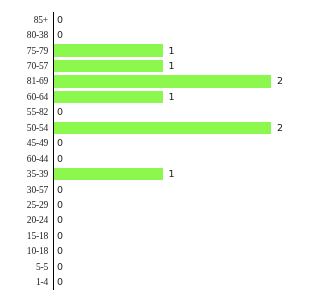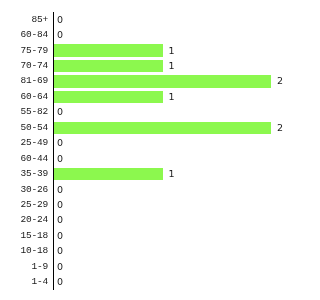--- a/index.html
+++ b/index.html
@@ -43,21 +43,21 @@
     position: relative;
     height: 15.45px;
     width: 300px;
   }
 
   .row-label {
     position: absolute;
     right: 252px; 
     top: 50%;
     transform: translateY(-50%);
-    font-family: Liberation Mono, monospace;
+    font-family: Liberation Serif, serif;
     font-size: 9.5px;
     line-height: 10px;
     color: #1a1a1a;
     white-space: nowrap;
     text-align: right;
     letter-spacing: -0.2px;
   }
 
   .bar-track {
     position: absolute;
@@ -95,34 +95,34 @@
   <div id="axis-line"></div>
 
   <div id="rows">
       <div class="bar-row">
         <div class="row-label">85+</div>
         <div class="bar-track">
           <div class="bar-value" style="left: 3px; color: rgb(26, 26, 26);">0</div>
         </div>
       </div>
       <div class="bar-row">
-        <div class="row-label">60-84</div>
+        <div class="row-label">80-38</div>
         <div class="bar-track">
           <div class="bar-value" style="left: 3px; color: rgb(26, 26, 26);">0</div>
         </div>
       </div>
       <div class="bar-row">
         <div class="row-label">75-79</div>
         <div class="bar-track">
           <div class="bar-fill" style="width: 108.5px; background: rgb(140, 248, 78);"></div>
           <div class="bar-value" style="left: 114.5px; color: rgb(26, 26, 26);">1</div>
         </div>
       </div>
       <div class="bar-row">
-        <div class="row-label">70-74</div>
+        <div class="row-label">70-57</div>
         <div class="bar-track">
           <div class="bar-fill" style="width: 108.5px; background: rgb(140, 248, 78);"></div>
           <div class="bar-value" style="left: 114.5px; color: rgb(26, 26, 26);">1</div>
         </div>
       </div>
       <div class="bar-row">
         <div class="row-label">81-69</div>
         <div class="bar-track">
           <div class="bar-fill" style="width: 217px; background: rgb(140, 248, 78);"></div>
           <div class="bar-value" style="left: 223px; color: rgb(26, 26, 26);">2</div>
@@ -142,40 +142,40 @@
         </div>
       </div>
       <div class="bar-row">
         <div class="row-label">50-54</div>
         <div class="bar-track">
           <div class="bar-fill" style="width: 217px; background: rgb(140, 248, 78);"></div>
           <div class="bar-value" style="left: 223px; color: rgb(26, 26, 26);">2</div>
         </div>
       </div>
       <div class="bar-row">
-        <div class="row-label">25-49</div>
+        <div class="row-label">45-49</div>
         <div class="bar-track">
           <div class="bar-value" style="left: 3px; color: rgb(26, 26, 26);">0</div>
         </div>
       </div>
       <div class="bar-row">
         <div class="row-label">60-44</div>
         <div class="bar-track">
           <div class="bar-value" style="left: 3px; color: rgb(26, 26, 26);">0</div>
         </div>
       </div>
       <div class="bar-row">
         <div class="row-label">35-39</div>
         <div class="bar-track">
           <div class="bar-fill" style="width: 108.5px; background: rgb(140, 248, 78);"></div>
           <div class="bar-value" style="left: 114.5px; color: rgb(26, 26, 26);">1</div>
         </div>
       </div>
       <div class="bar-row">
-        <div class="row-label">30-26</div>
+        <div class="row-label">30-57</div>
         <div class="bar-track">
           <div class="bar-value" style="left: 3px; color: rgb(26, 26, 26);">0</div>
         </div>
       </div>
       <div class="bar-row">
         <div class="row-label">25-29</div>
         <div class="bar-track">
           <div class="bar-value" style="left: 3px; color: rgb(26, 26, 26);">0</div>
         </div>
       </div>
@@ -191,21 +191,21 @@
           <div class="bar-value" style="left: 3px; color: rgb(26, 26, 26);">0</div>
         </div>
       </div>
       <div class="bar-row">
         <div class="row-label">10-18</div>
         <div class="bar-track">
           <div class="bar-value" style="left: 3px; color: rgb(26, 26, 26);">0</div>
         </div>
       </div>
       <div class="bar-row">
-        <div class="row-label">1-9</div>
+        <div class="row-label">5-5</div>
         <div class="bar-track">
           <div class="bar-value" style="left: 3px; color: rgb(26, 26, 26);">0</div>
         </div>
       </div>
       <div class="bar-row">
         <div class="row-label">1-4</div>
         <div class="bar-track">
           <div class="bar-value" style="left: 3px; color: rgb(26, 26, 26);">0</div>
         </div>
       </div>

